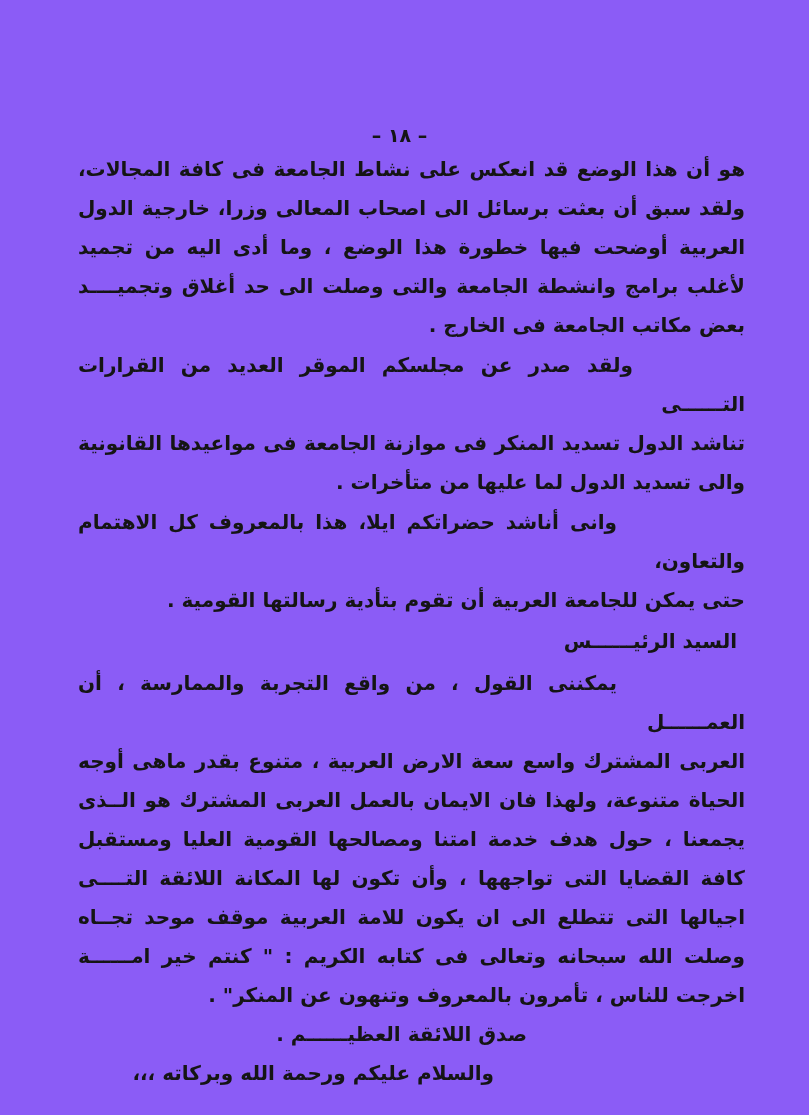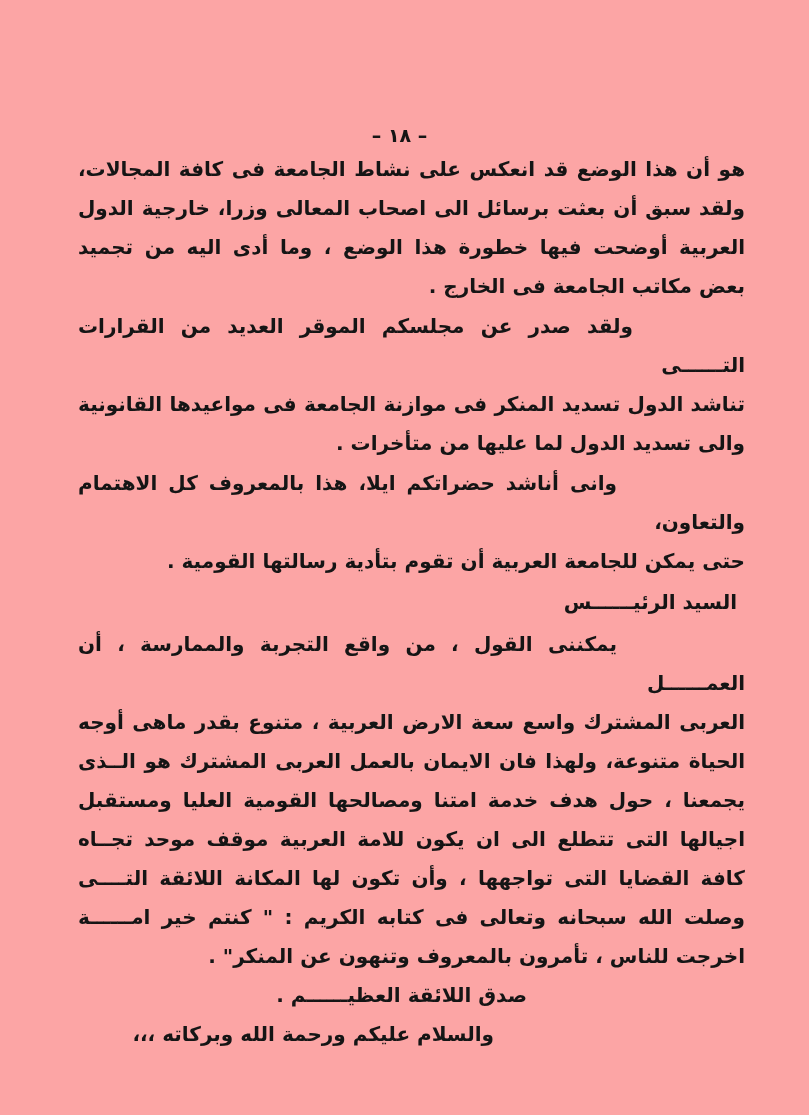--- a/index.html
+++ b/index.html
@@ -5,21 +5,21 @@
   html, body {
     margin: 0;
     padding: 0;
     background: #f4f3f1;
   }
   .page {
     position: relative;
     width: 809px;
     height: 1115px;
     margin: 0 auto;
-    background: #fca5a5;
+    background: #8b5cf6;
     color: #151515;
     font-family: "DejaVu Sans", sans-serif;
     font-weight: 700;
     overflow: hidden;
   }
   .page-number {
     position: absolute;
     top: 124px;
     left: 0;
     right: 10px;
@@ -60,20 +60,21 @@
 <div class="page">
 
   <div class="page-number">– ١٨ –</div>
 
   <div class="doc">
 
     <div class="para tight">
       <div class="line j">هو أن هذا الوضع قد انعكس على نشاط الجامعة فى كافة المجالات،</div>
       <div class="line j">ولقد سبق أن بعثت برسائل الى اصحاب المعالى وزرا، خارجية الدول</div>
       <div class="line j">العربية أوضحت فيها خطورة هذا الوضع ، وما أدى اليه من تجميد</div>
+      <div class="line j">لأغلب برامج وانشطة الجامعة والتى وصلت الى حد أغلاق وتجميــــد</div>
       <div class="line r">بعض مكاتب الجامعة فى الخارج .</div>
     </div>
 
     <div class="para tight">
       <div class="line j indent-md">ولقد صدر عن مجلسكم الموقر العديد من القرارات التــــــى</div>
       <div class="line j">تناشد الدول تسديد المنكر فى موازنة الجامعة فى مواعيدها القانونية</div>
       <div class="line r">والى تسديد الدول لما عليها من متأخرات .</div>
     </div>
 
     <div class="para tight">
@@ -81,22 +82,22 @@
       <div class="line r">حتى يمكن للجامعة العربية أن تقوم بتأدية رسالتها القومية .</div>
     </div>
 
     <div class="line r heading">السيد الرئيــــــس</div>
 
     <div class="para tight">
       <div class="line j indent-lg">يمكننى القول ، من واقع التجربة والممارسة ، أن العمــــــل</div>
       <div class="line j">العربى المشترك واسع سعة الارض العربية ، متنوع بقدر ماهى أوجه</div>
       <div class="line j">الحياة متنوعة، ولهذا فان الايمان بالعمل العربى المشترك هو الــذى</div>
       <div class="line j">يجمعنا ، حول هدف خدمة امتنا ومصالحها القومية العليا ومستقبل</div>
+      <div class="line j">كافة القضايا التى تواجهها ، وأن تكون لها المكانة اللائقة التــــى</div>
       <div class="line j">اجيالها التى تتطلع الى ان يكون للامة العربية موقف موحد تجــاه</div>
-      <div class="line j">كافة القضايا التى تواجهها ، وأن تكون لها المكانة اللائقة التــــى</div>
       <div class="line j">وصلت الله سبحانه وتعالى فى كتابه الكريم : " كنتم خير امــــــة</div>
       <div class="line r">اخرجت للناس ، تأمرون بالمعروف وتنهون عن المنكر" .</div>
     </div>
 
     <div class="para">
       <div class="line r closing-1">صدق اللائقة العظيــــــم .</div>
       <div class="line r closing-2">والسلام عليكم ورحمة الله وبركاته ،،،</div>
     </div>
 
   </div>

